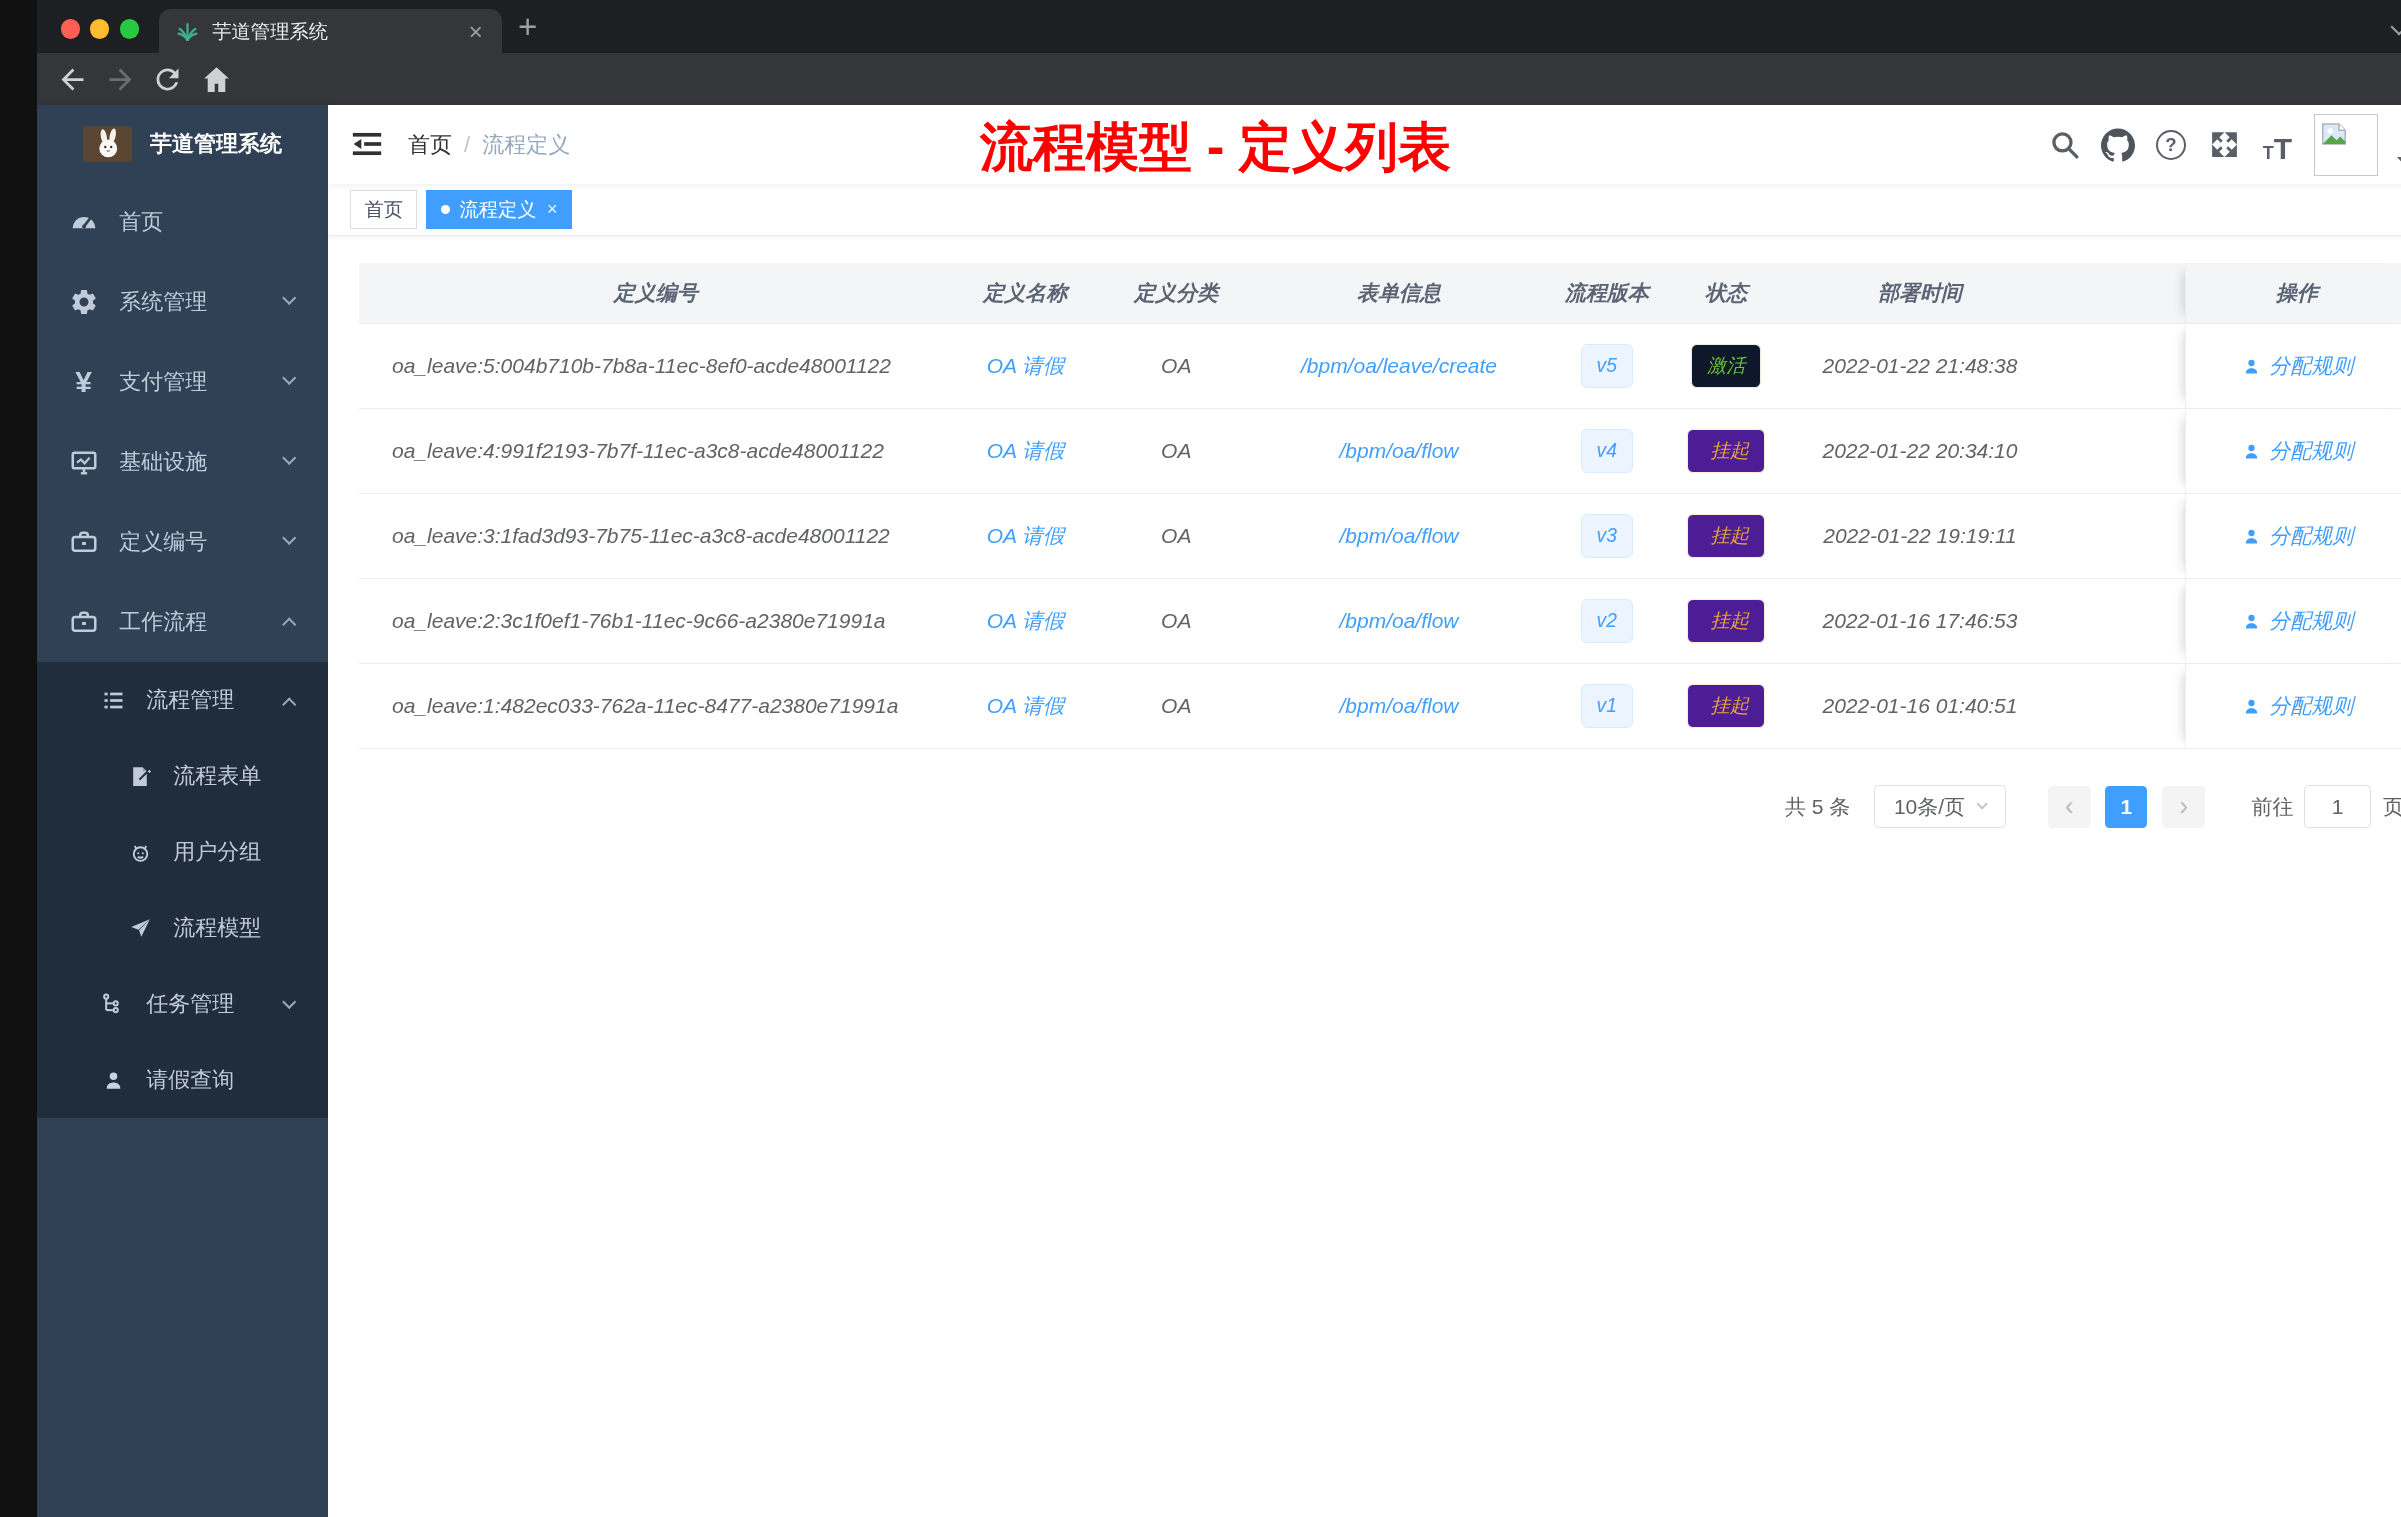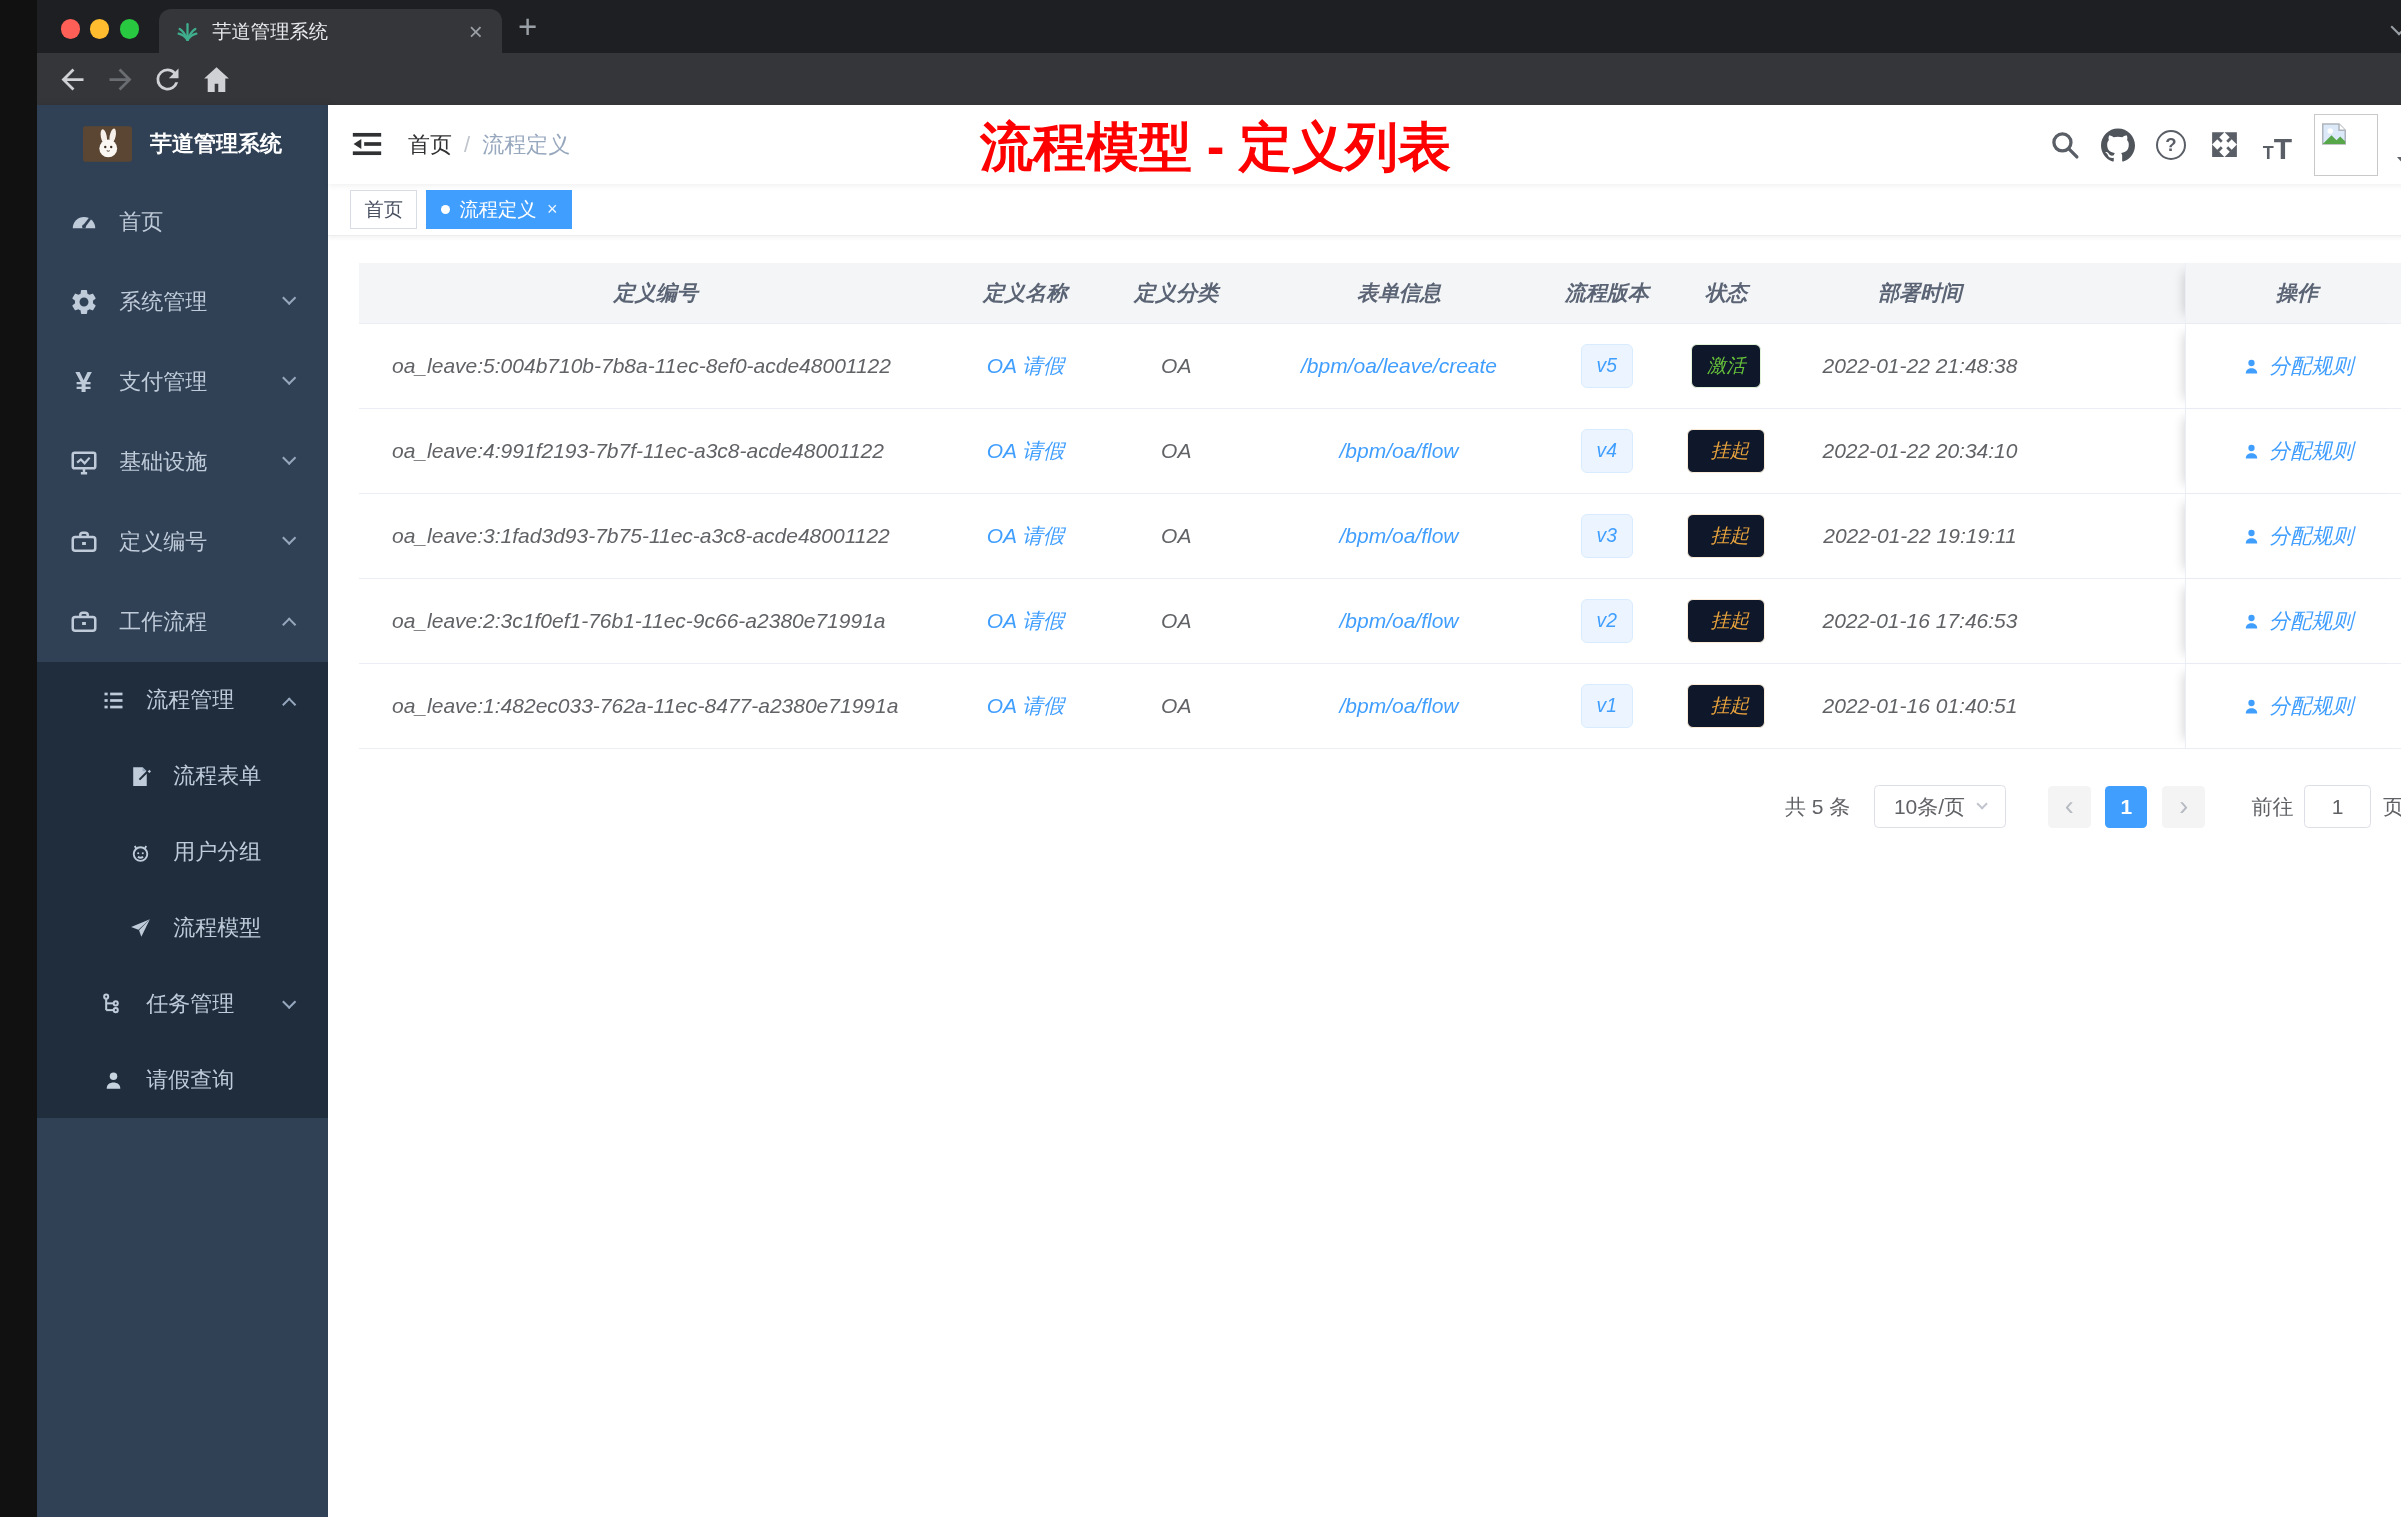--- a/index.html
+++ b/index.html
@@ -85,21 +85,21 @@
   .tr{display:flex;height:85px;border-bottom:1.5px solid #ebeef5;background:#fff;}
   .td{display:flex;align-items:center;justify-content:center;text-align:center;font-style:italic;}
   .c-id{width:594px;} .c-name{width:146px;} .c-cat{width:156px;} .c-form{width:290px;}
   .c-ver{width:126px;text-align:center;} .c-status{width:113px;} .c-time{width:275px;} .c-fill{width:128px;}
   .c-act{width:223px;border-left:1.5px solid #ebeef5;box-shadow:-10.4px 0 10.4px -9px rgba(0,0,0,.18);}
   .tr .c-id{justify-content:flex-start;padding-left:33px;text-align:left;}
   .link{color:#409eff;cursor:pointer;text-decoration:none;}
   .badge{display:inline-block;padding:11px 15px;border-radius:6px;font-size:19.3px;line-height:1;}
   .b-ver{background:#ecf5ff;border:1.5px solid #d9ecff;color:#409eff;}
   .b-on{background:#0f172a;border:1.5px solid #e1f3d8;color:#67c23a;}
-  .b-off{background:#0f172a;border:1.5px solid #faecd8;color:#e6a23c;padding-left:22px;}
+  .b-off{background:#4c1d95;border:1.5px solid #faecd8;color:#e6a23c;padding-left:22px;}
   .act-link{display:flex;align-items:center;gap:7.4px;color:#409eff;cursor:pointer;}
 
   
   .pager{position:absolute;top:549px;right:34px;display:flex;align-items:center;font-size:21px;color:#606266;}
   .pg-total{margin-right:24px;text-align:center;}
   .pg-size{width:132px;height:43px;border:1.5px solid #dcdfe6;border-radius:4.5px;display:flex;align-items:center;justify-content:center;gap:13.4px;margin-right:34px;background:#fff;}
   .pg-size .chev-s{width:8.2px;height:8.2px;border-right:2.2px solid #c0c4cc;border-bottom:2.2px solid #c0c4cc;transform:rotate(45deg);margin-top:-4.5px;}
   .pg-btn{width:43px;height:42px;border-radius:4.5px;background:#f4f4f5;display:flex;align-items:center;justify-content:center;font-size:27px;color:#b6bac1;margin:0 7.4px;}
   .pg-cur{width:42px;height:42px;border-radius:4.5px;background:#409eff;color:#fff;display:flex;align-items:center;justify-content:center;font-weight:bold;font-size:21px;margin:0 7.4px;}
   .pg-goto{margin-left:39px;margin-right:10.4px;}

